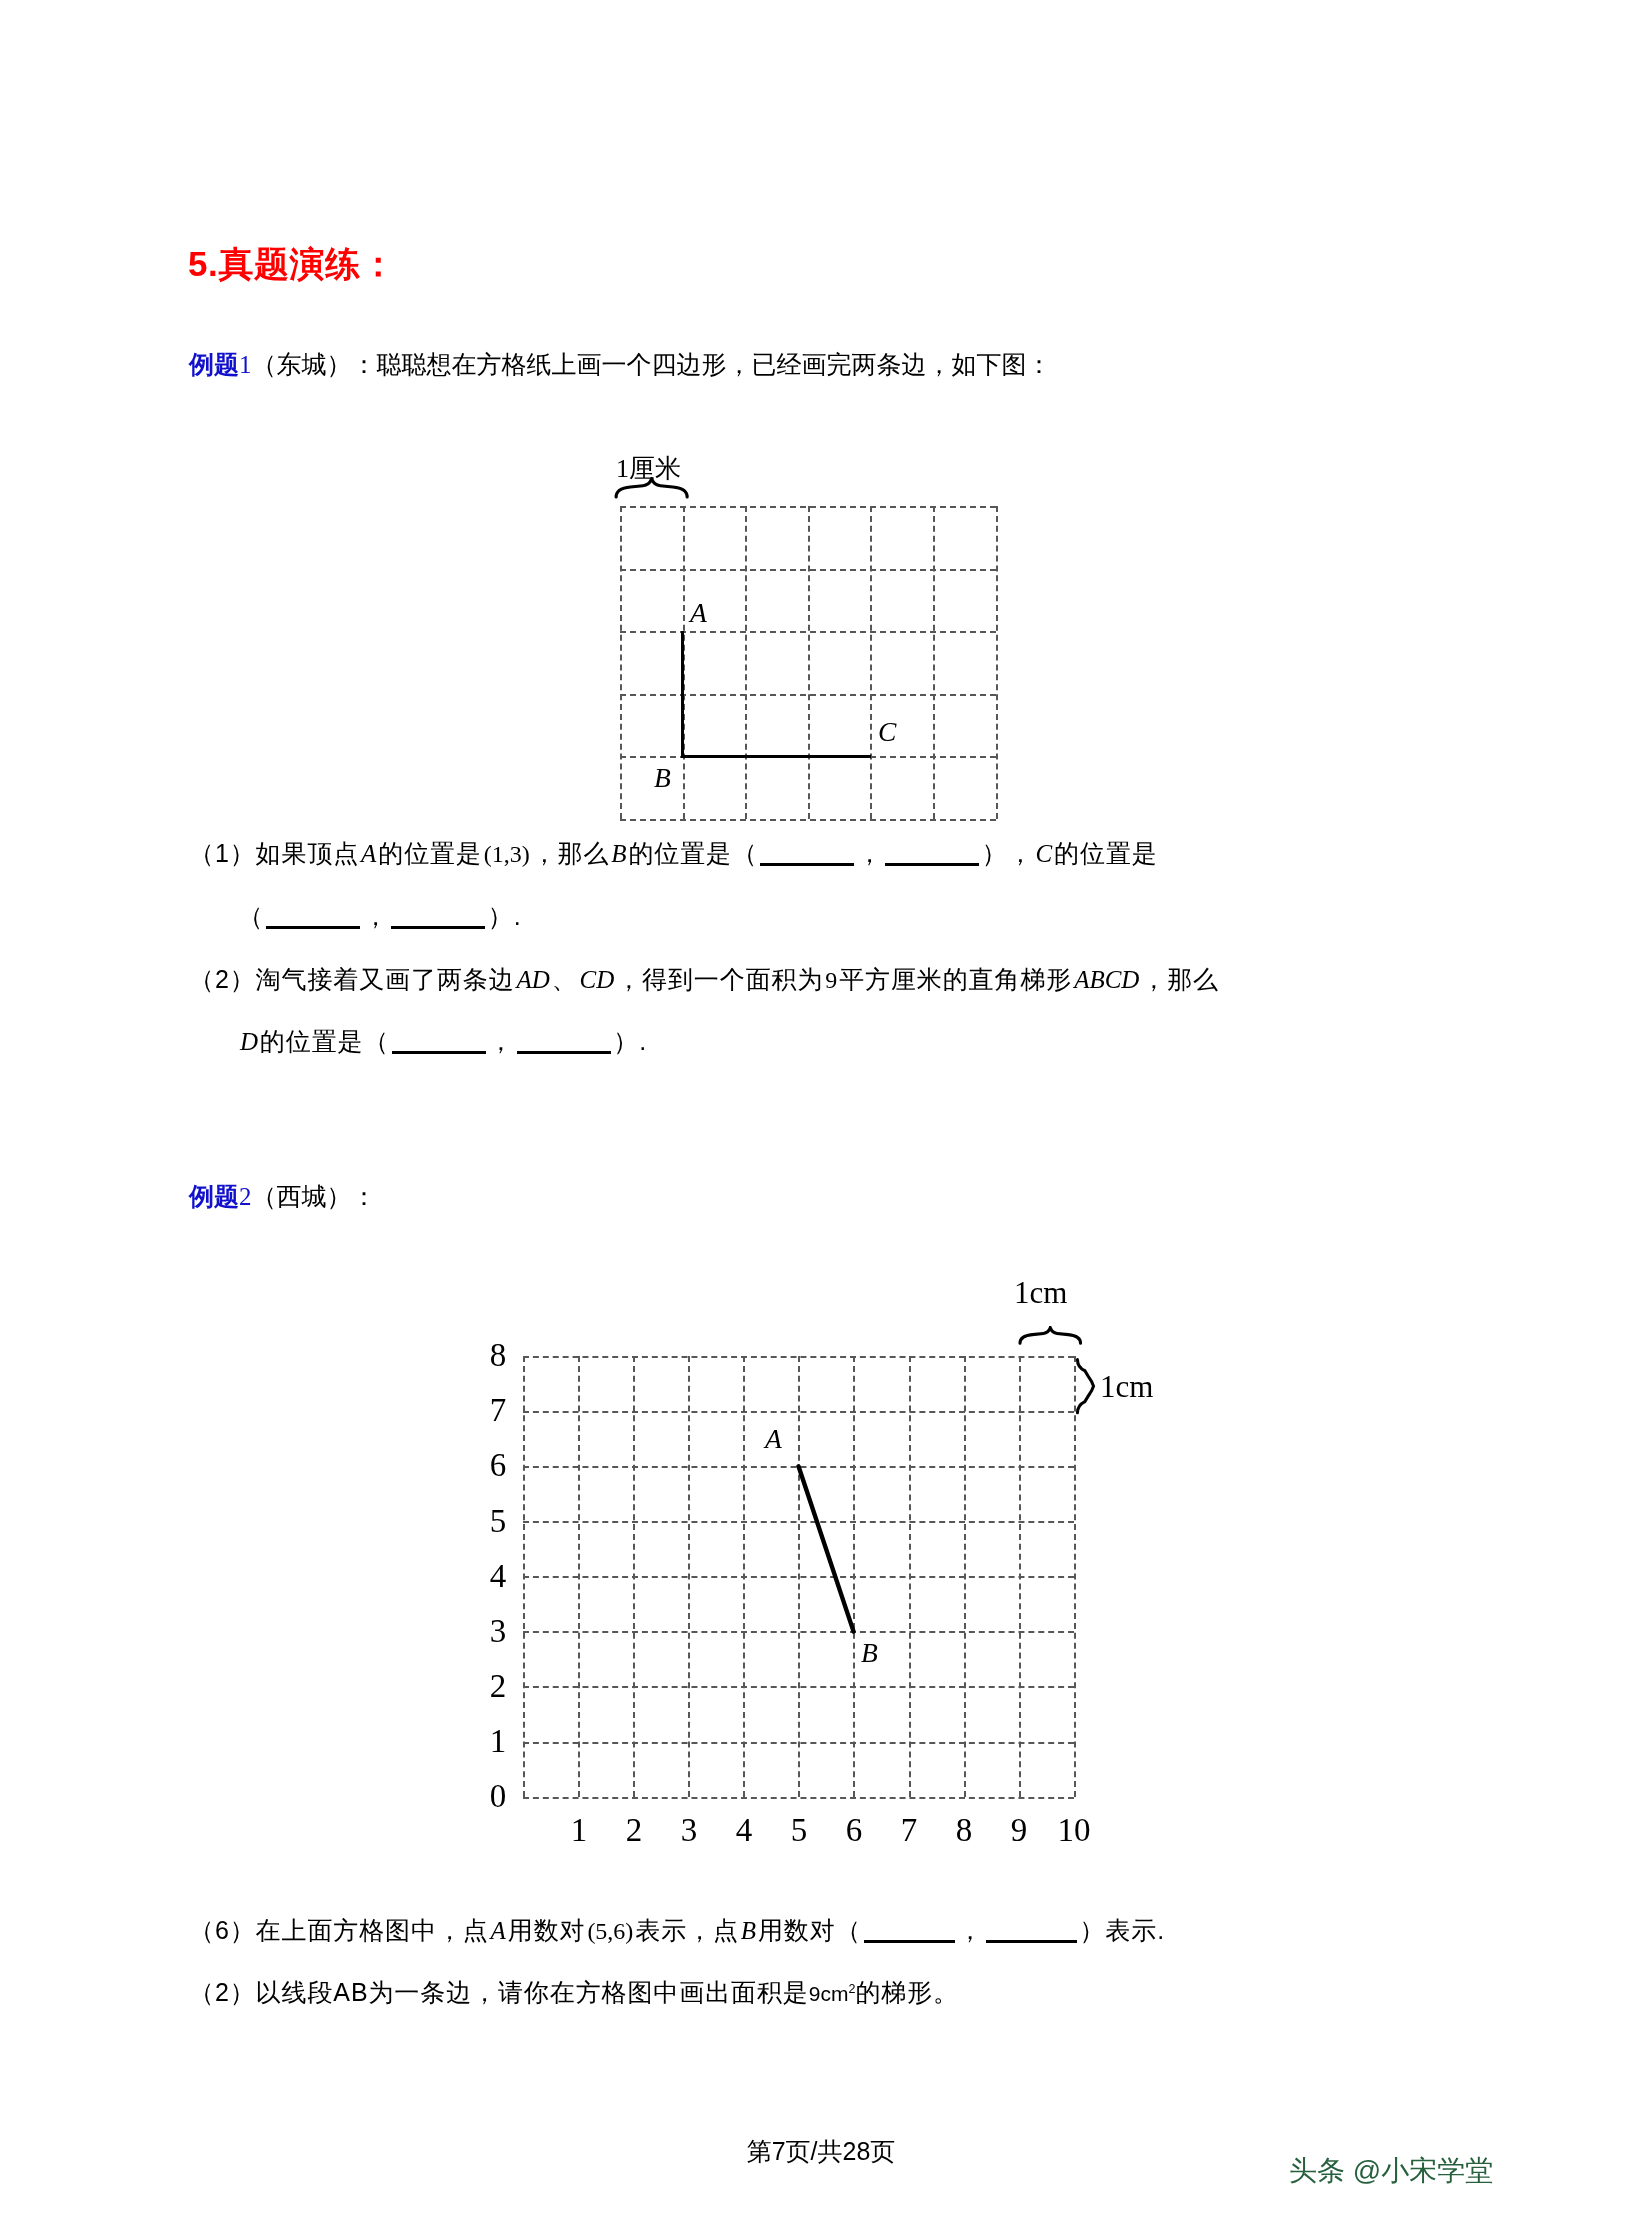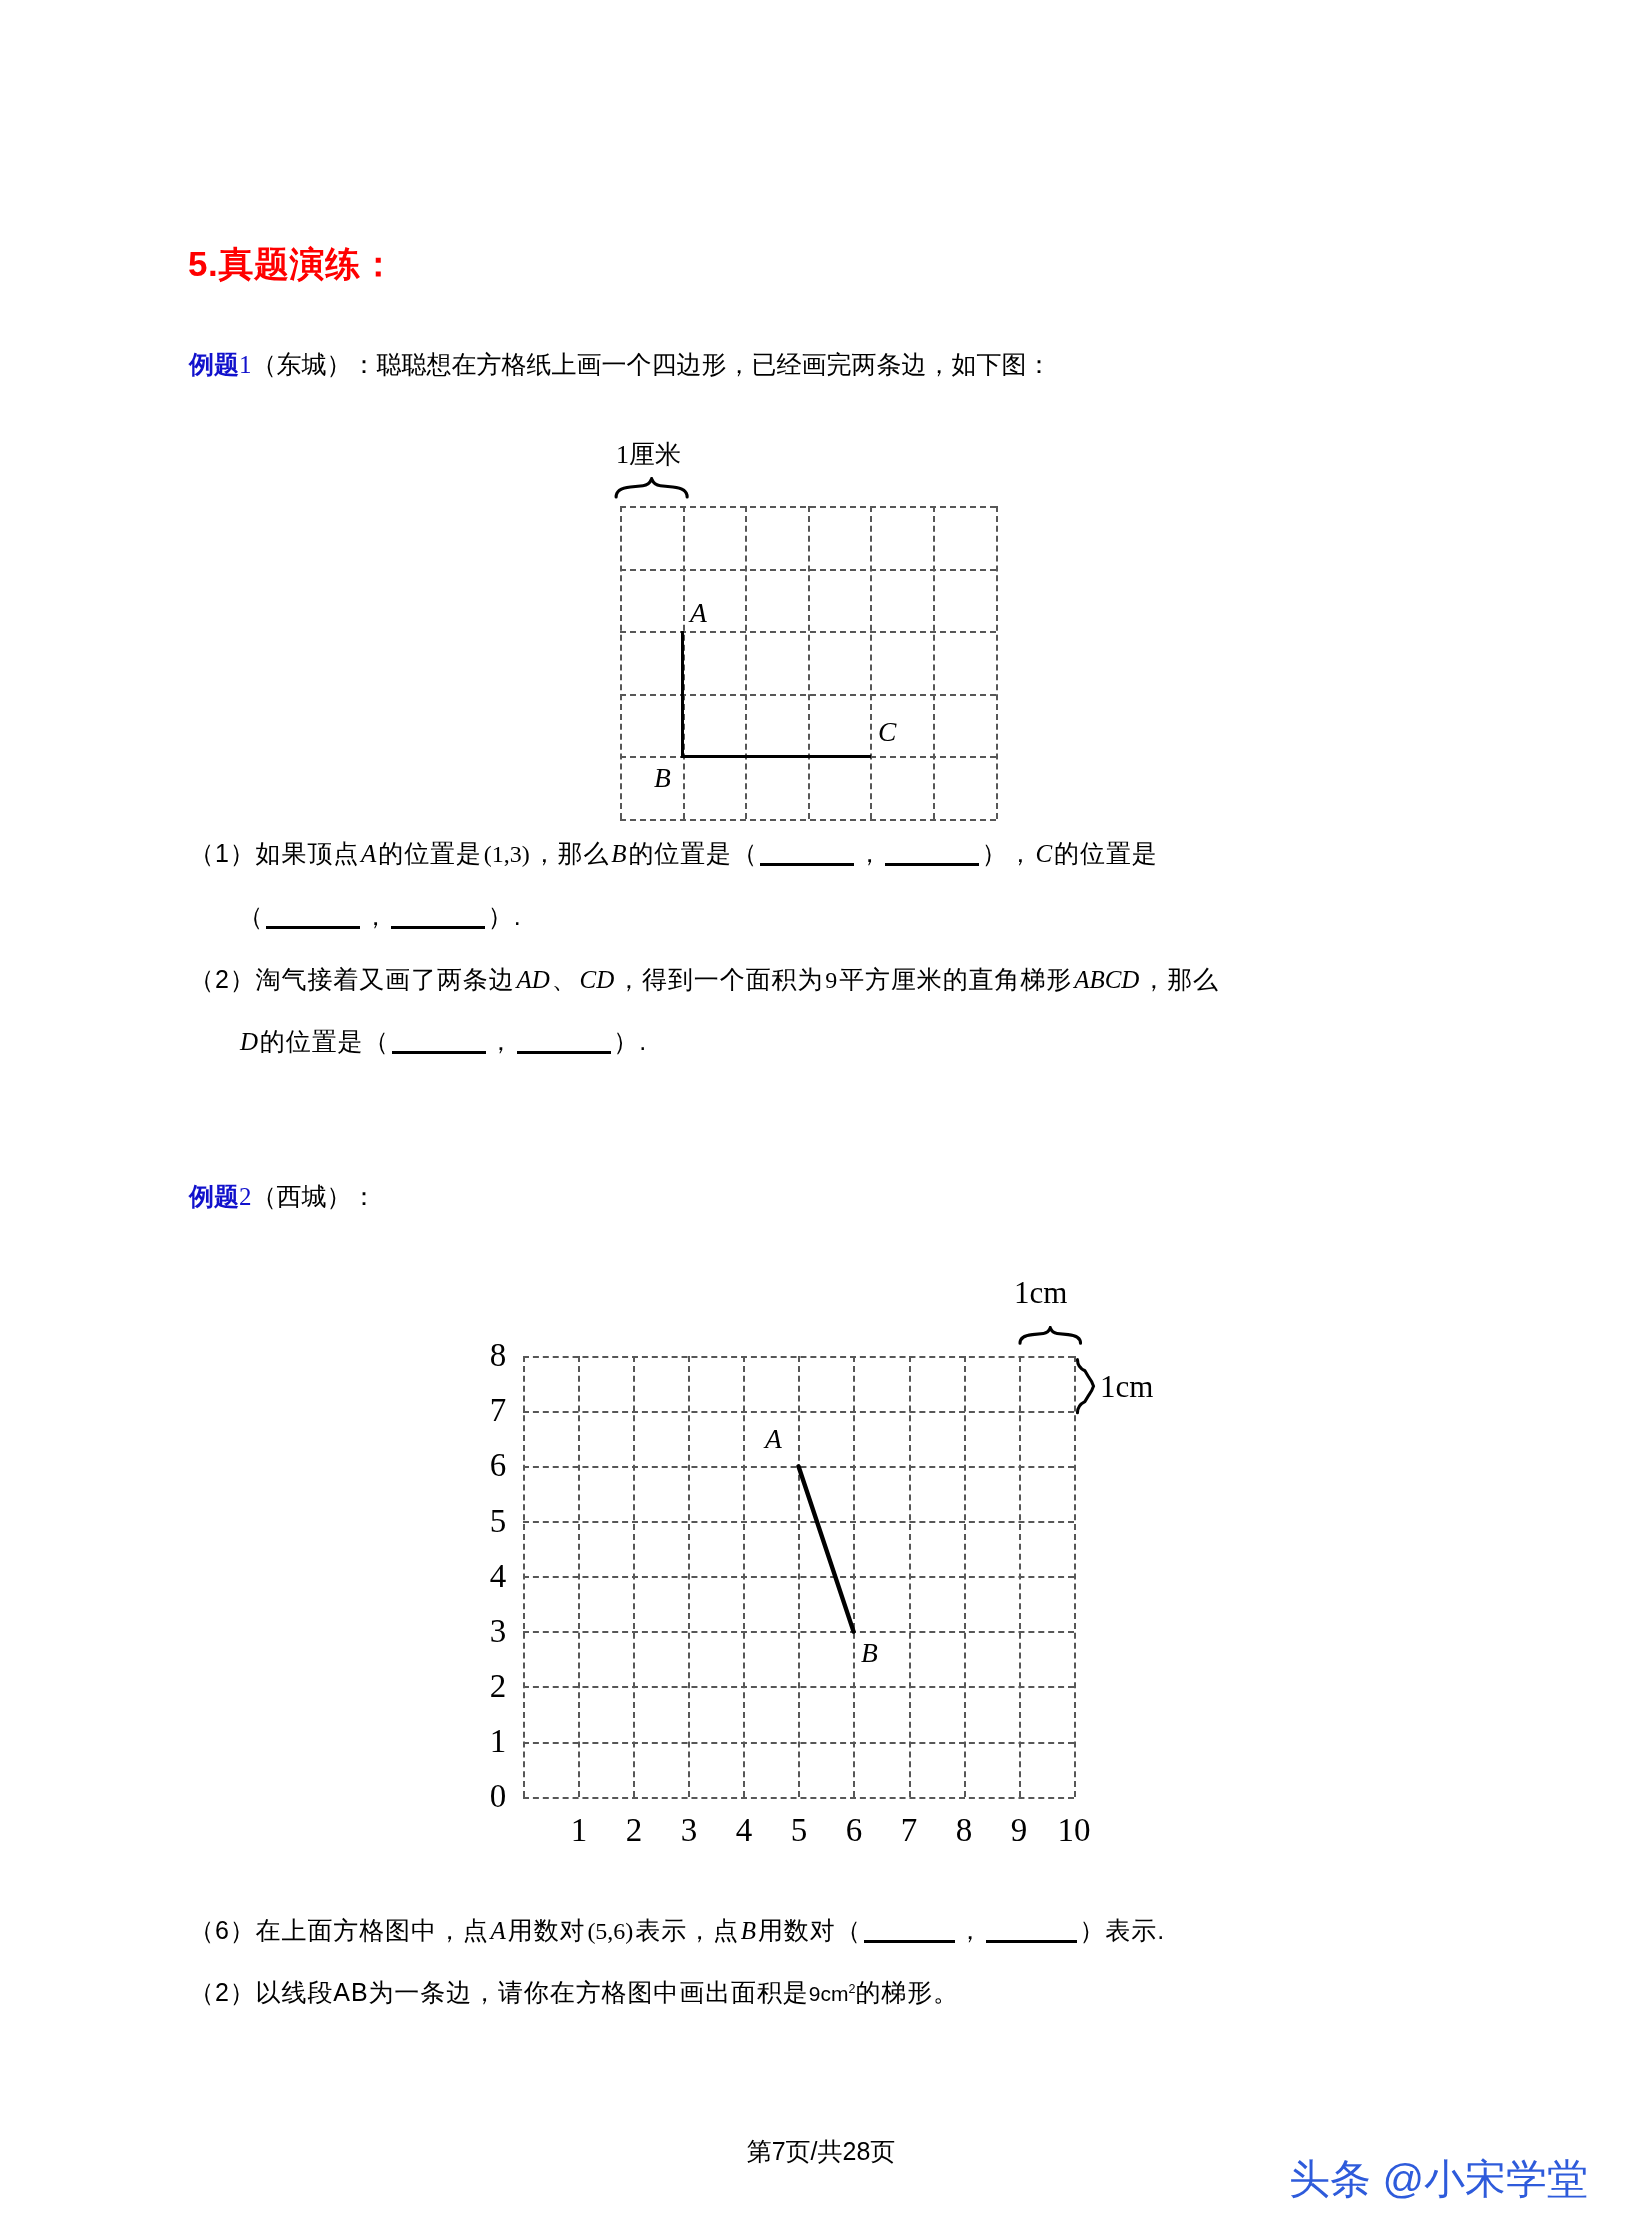--- a/index.html
+++ b/index.html
@@ -177,22 +177,22 @@
     text-align: center;
     font-family: "Liberation Sans", "DejaVu Sans", sans-serif;
     font-size: 25px;
     color: #000;
   }
   #watermark {
     position: absolute;
     left: 1289px;
     top: 2152px;
     font-family: "Liberation Sans", "DejaVu Sans", sans-serif;
-    font-size: 41px;
-    color: #1d4ed8;
+    font-size: 28px;
+    color: #14532d;
     white-space: nowrap;
     opacity: 0.92;
   }
 </style>
 </head>
 <body>
 
 <div class="page">
 
   <div class="section-heading">
@@ -224,21 +224,21 @@
     </div>
 
     <div class="seg" style="left:61px; top:125px; width:3.1px; height:127px;"></div>
     <div class="seg" style="left:61px; top:249px; width:190px; height:3.1px;"></div>
 
     <div class="pt-label" style="left:70px; top:93px;">A</div>
     <div class="pt-label" style="left:34px; top:258px;">B</div>
     <div class="pt-label" style="left:258px; top:212px;">C</div>
   </div>
 
-  <div class="brace-label" style="left:616px; top:437px;text-align:center;">1厘米</div>
+  <div class="brace-label" style="left:616px; top:451px;text-align:center;">1厘米</div>
   <svg style="position:absolute; left:613px; top:477px;" width="81" height="22.5" viewBox="0 0 130 36">
     <path d="M5,32 Q5,18 28,16 L48,14 Q58,13 62,3 Q66,13 76,14 L96,16 Q119,18 119,32" fill="none" stroke="#000" stroke-width="5" stroke-linecap="round"></path>
   </svg>
 
   <div class="q-line" id="q1a">
     <span>（1）如果顶点</span><span class="mvar">A</span><span>的位置是</span><span class="mnum">(1,3)</span><span>，那么</span><span class="mvar">B</span><span>的位置是（</span><span class="blank"></span><span>，</span><span class="blank"></span><span>），</span><span class="mvar">C</span><span>的位置是</span>
   </div>
 
   <div class="q-line" id="q1a-cont">
     <span>（</span><span class="blank"></span><span>，</span><span class="blank"></span><span>）.</span>

